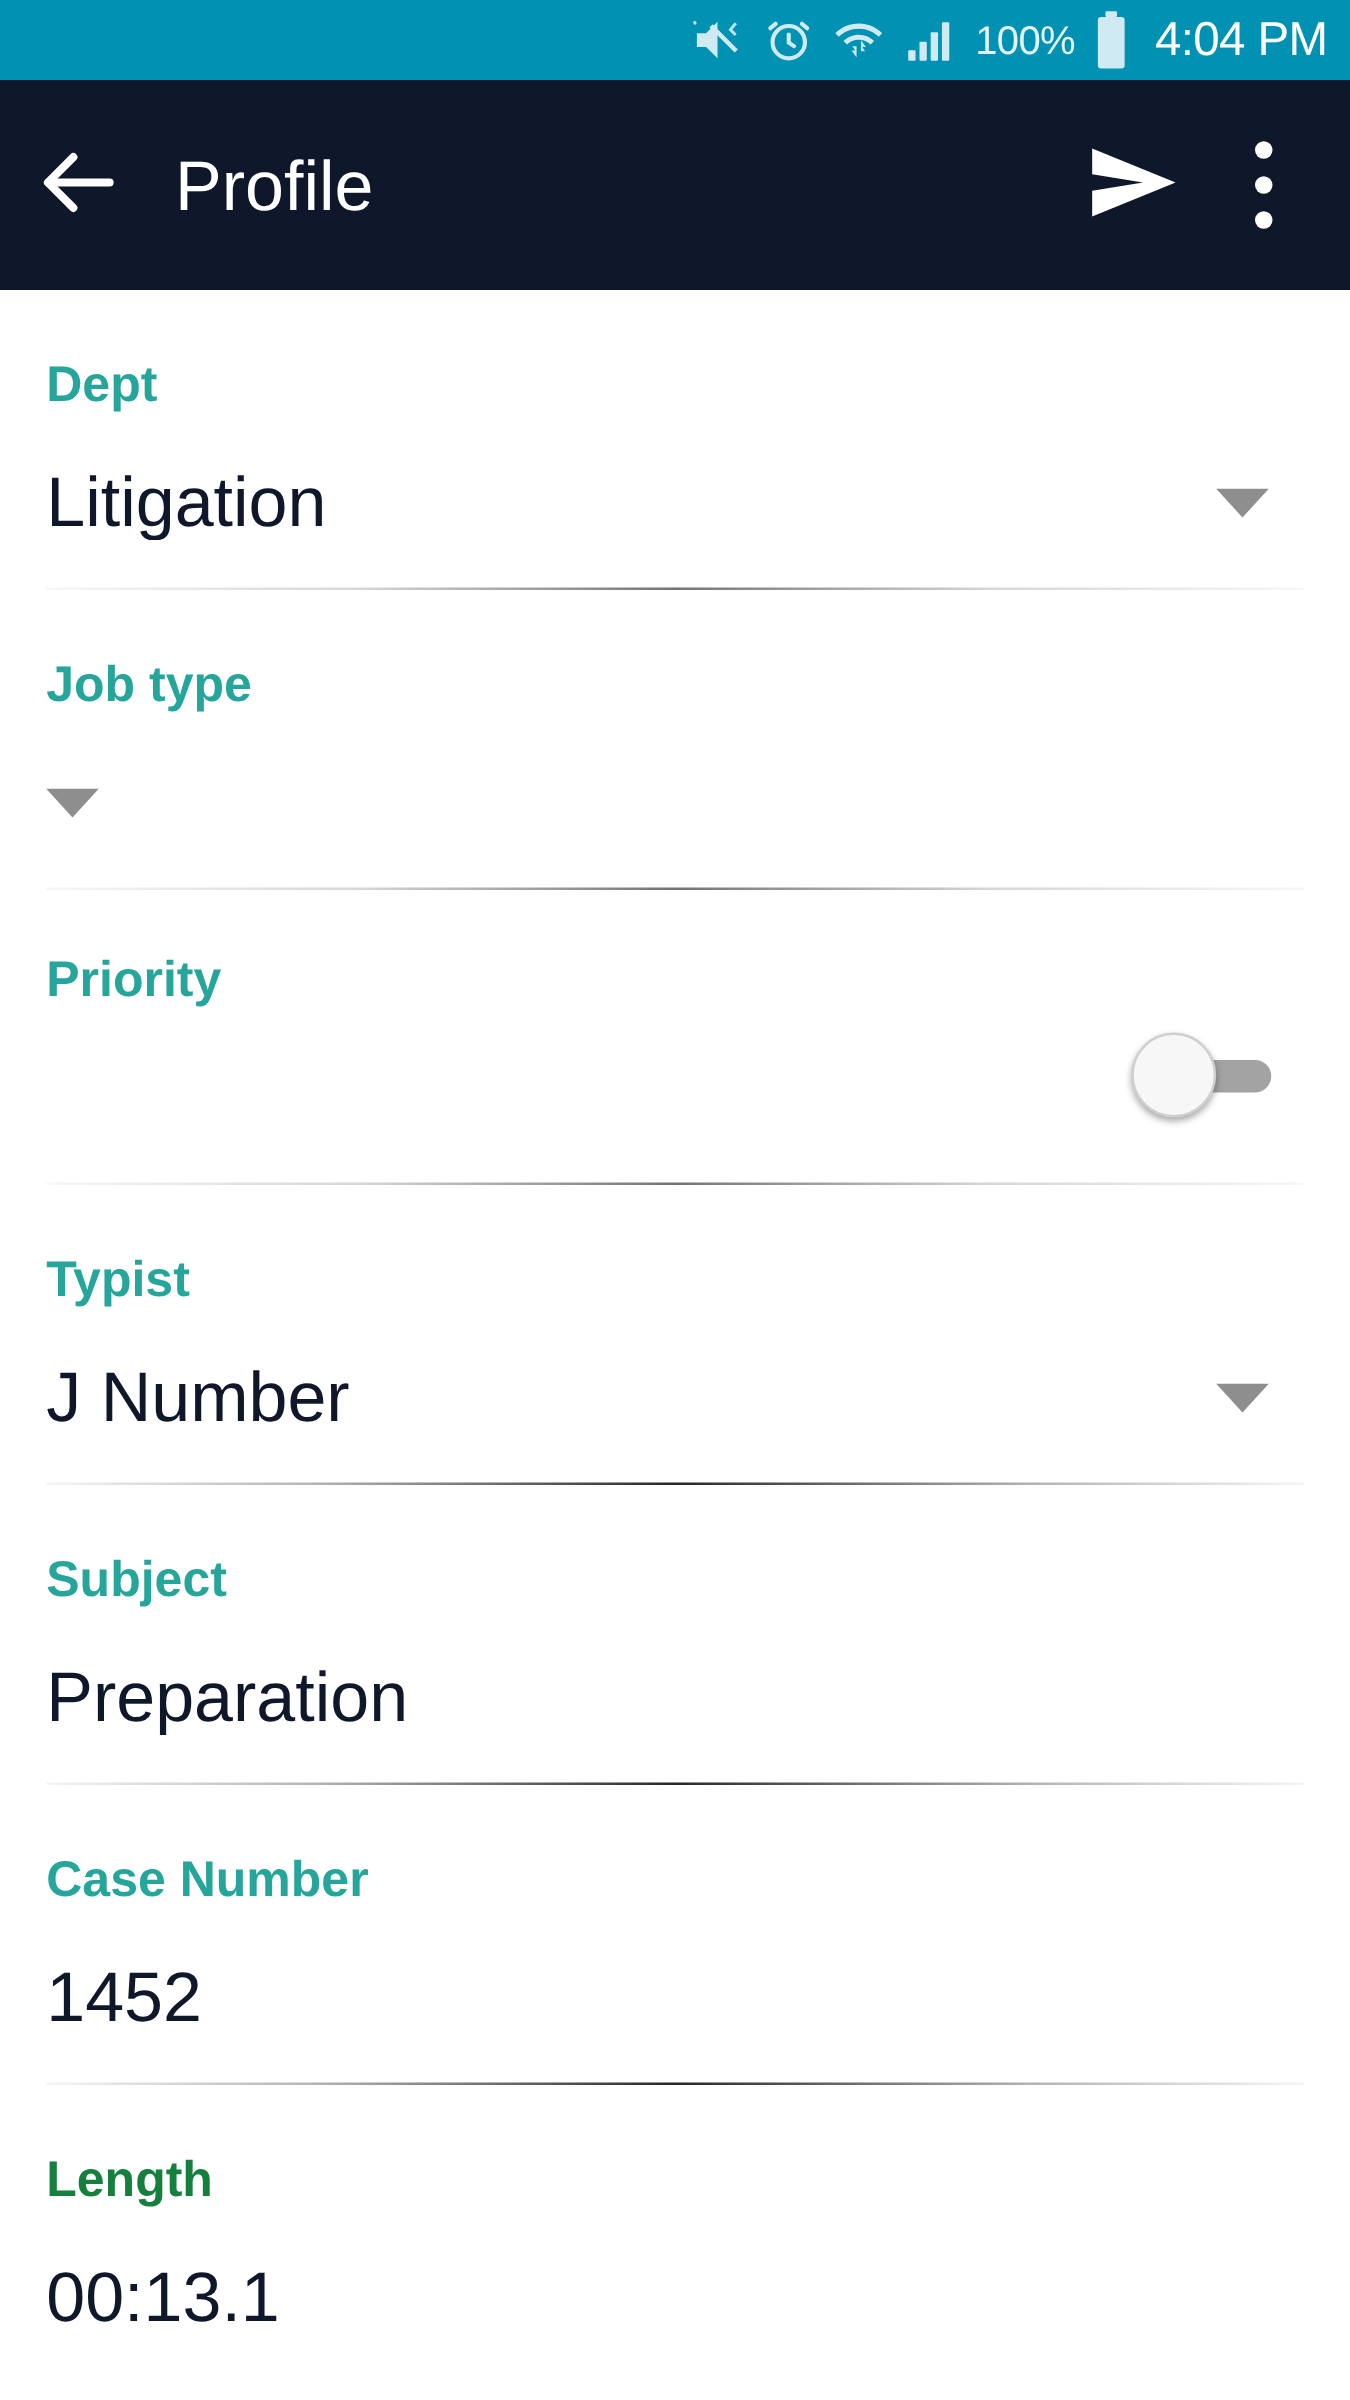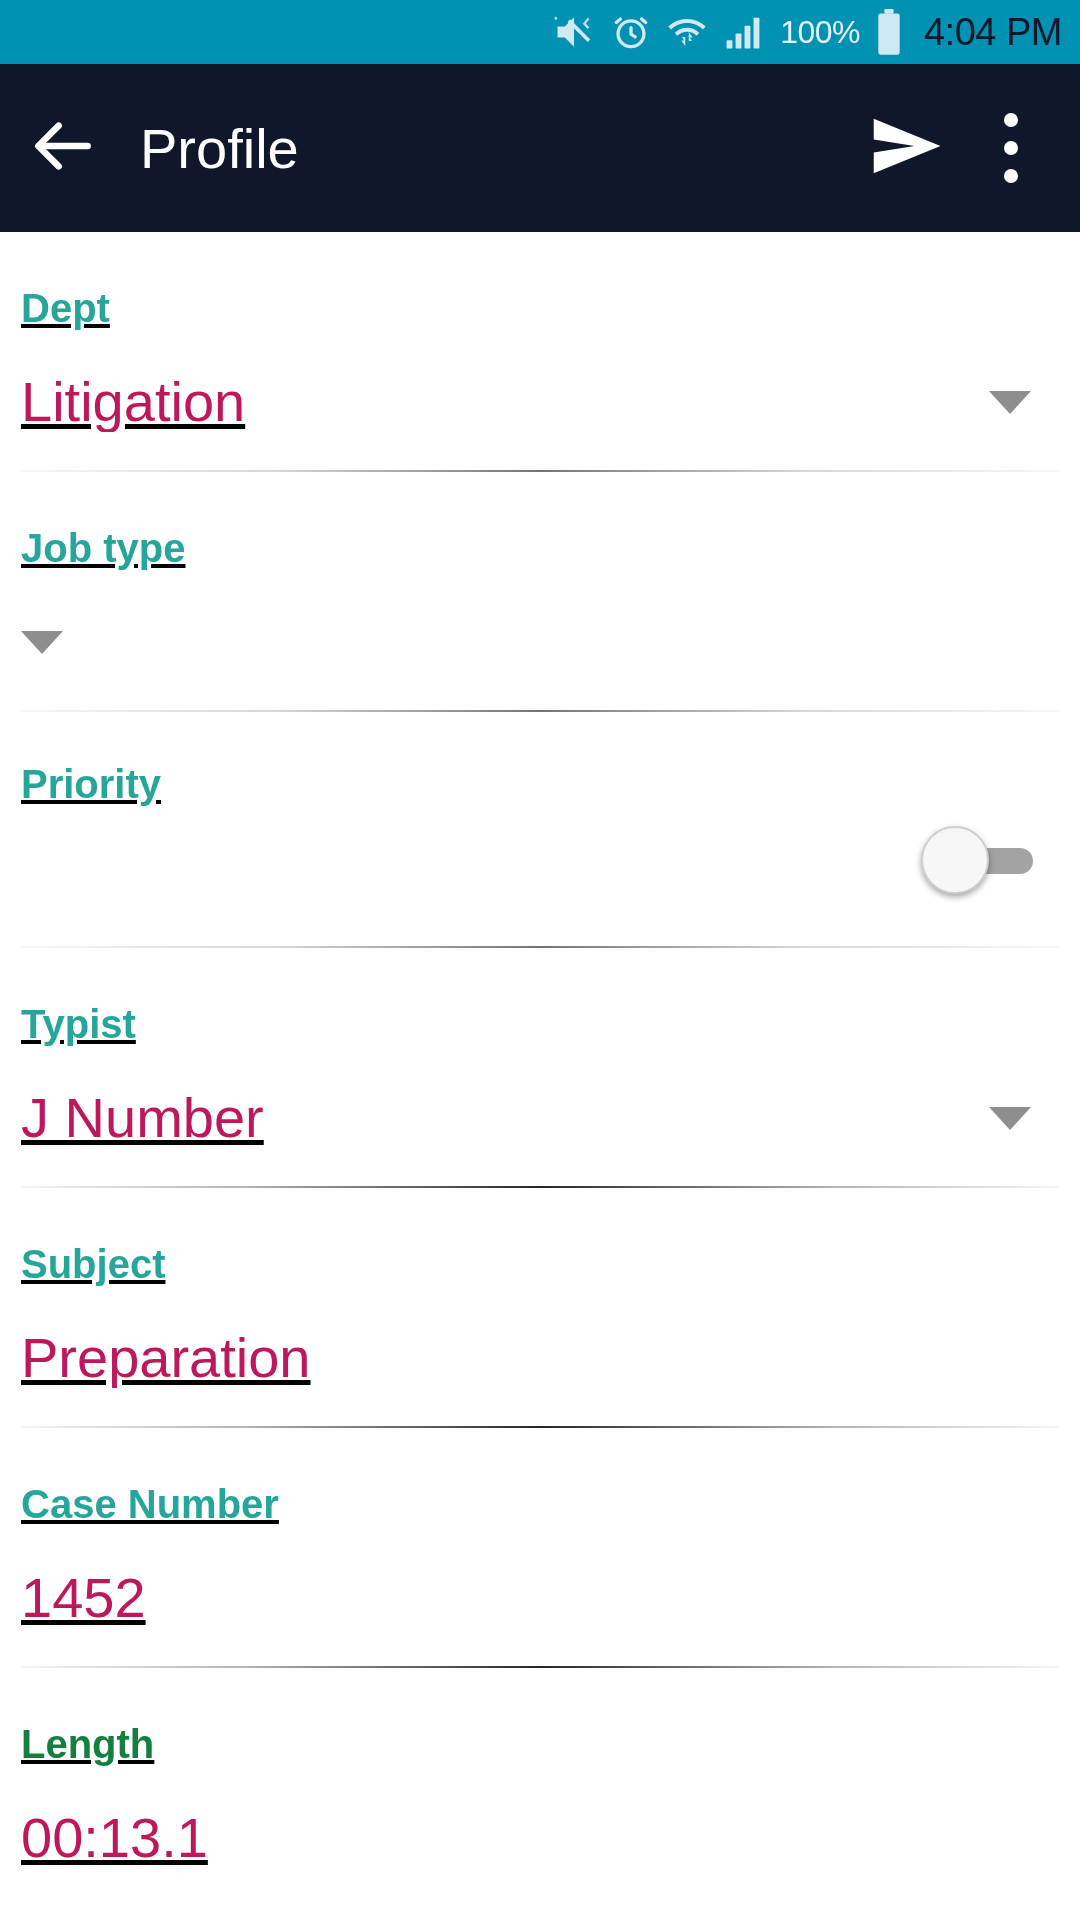--- a/index.html
+++ b/index.html
@@ -24,21 +24,21 @@
   .status-bar .sicon {
     display:flex; align-items:center; justify-content:center;
     color:#cfeaf2;
   }
   .status-bar .sicon svg { display:block; }
   .batt-pct {
     color:#e4f3f8; font-size:32px; letter-spacing:-0.5px;
     font-weight:400; line-height:1;
   }
   .clock {
-    color:#0f172a; font-size:38px; font-weight:400; line-height:1;
+    color:#ffffff; font-size:38px; font-weight:400; line-height:1;
     letter-spacing:-0.5px; margin-left:6px;
   }
 
   
   .app-bar {
     height:168px;
     background:#0f172a;
     display:flex;
     align-items:center;
     padding:0 34px 0 24px;
@@ -71,38 +71,37 @@
   }
   .menu-btn i {
     display:block; width:14px; height:14px; border-radius:50%;
     background:#ffffff;
   }
 
   
   .form { padding:0; }
   .field {
     position:relative;
-    padding:0 21px;
-    text-decoration:underline;
+    padding:0 37px;
   }
   .label {
     color:#26a69a;
     font-size:40px;
     font-weight:700;
     line-height:1;
     padding-top:56px;
   }
   .label.muted { color:#15803d; font-weight:700; }
   .value-row {
     display:flex; align-items:flex-end;
     min-height:104px;
     padding-top:22px;
   }
   .value {
-    color:#be185d;
+    color:#0f172a;
     font-size:56px;
     font-weight:400;
     line-height:1.05;
     flex:1 1 auto;
     white-space:nowrap;
     overflow:hidden;
   }
   .caret {
     width:0; height:0;
     border-left:21px solid transparent;

